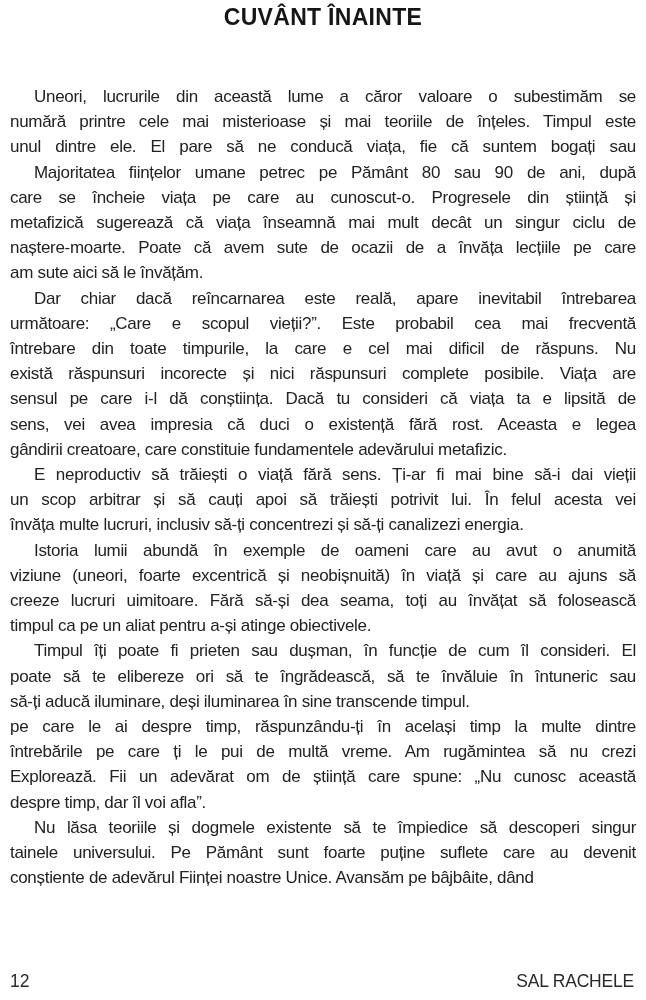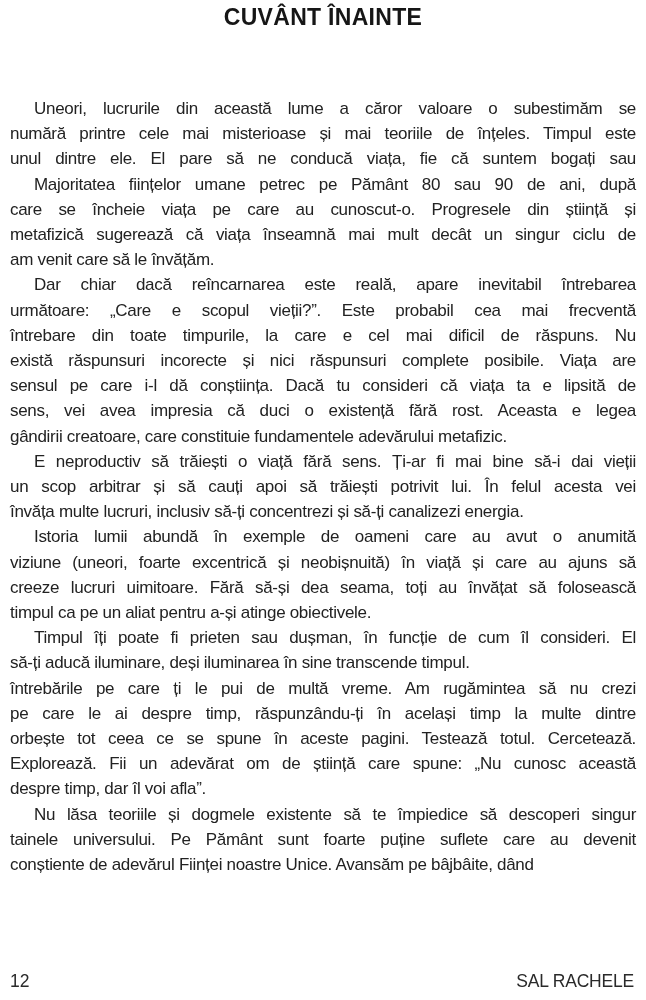--- a/index.html
+++ b/index.html
@@ -23,21 +23,21 @@
     width: 100%;
     margin: 0;
     text-align: center;
     font-size: 23px;
     font-weight: bold;
     letter-spacing: 0.3px;
     color: #161616;
   }
   .body-text {
     position: absolute;
-    top: 96px;
+    top: 84px;
     left: 10px;
     right: 10px;
   }
   .paragraph {
     margin: 0;
   }
   .line {
     font-size: 17px;
     line-height: 25.2px;
     letter-spacing: -0.3px;
@@ -75,21 +75,22 @@
   <main class="body-text">
       <div class="paragraph">
         <div class="line first">Uneori, lucrurile din această lume a căror valoare o subestimăm se</div>
         <div class="line">numără printre cele mai misterioase și mai teoriile de înțeles. Timpul este</div>
         <div class="line">unul dintre ele. El pare să ne conducă viața, fie că suntem bogați sau</div>
       </div>
       <div class="paragraph">
         <div class="line first">Majoritatea ființelor umane petrec pe Pământ 80 sau 90 de ani, după</div>
         <div class="line">care se încheie viața pe care au cunoscut-o. Progresele din știință și</div>
         <div class="line">metafizică sugerează că viața înseamnă mai mult decât un singur ciclu de</div>
-        <div class="line last">am venit care să le învățăm.</div>
+        <div class="line">naștere-moarte. Poate că avem sute de ocazii de a învăța lecțiile pe care</div>
+        <div class="line last">am sute aici să le învățăm.</div>
       </div>
       <div class="paragraph">
         <div class="line first">Dar chiar dacă reîncarnarea este reală, apare inevitabil întrebarea</div>
         <div class="line">următoare: „Care e scopul vieții?”. Este probabil cea mai frecventă</div>
         <div class="line">întrebare din toate timpurile, la care e cel mai dificil de răspuns. Nu</div>
         <div class="line">există răspunsuri incorecte și nici răspunsuri complete posibile. Viața are</div>
         <div class="line">sensul pe care i-l dă conștiința. Dacă tu consideri că viața ta e lipsită de</div>
         <div class="line">sens, vei avea impresia că duci o existență fără rost. Aceasta e legea</div>
         <div class="line last">gândirii creatoare, care constituie fundamentele adevărului metafizic.</div>
       </div>
@@ -99,26 +100,26 @@
         <div class="line last">învăța multe lucruri, inclusiv să-ți concentrezi și să-ți canalizezi energia.</div>
       </div>
       <div class="paragraph">
         <div class="line first">Istoria lumii abundă în exemple de oameni care au avut o anumită</div>
         <div class="line">viziune (uneori, foarte excentrică și neobișnuită) în viață și care au ajuns să</div>
         <div class="line">creeze lucruri uimitoare. Fără să-și dea seama, toți au învățat să folosească</div>
         <div class="line last">timpul ca pe un aliat pentru a-și atinge obiectivele.</div>
       </div>
       <div class="paragraph">
         <div class="line first">Timpul îți poate fi prieten sau dușman, în funcție de cum îl consideri. El</div>
+        <div class="line">poate să te elibereze ori să te îngrădească, să te învăluie în întuneric sau</div>
         <div class="line last">să-ți aducă iluminare, deși iluminarea în sine transcende timpul.</div>
       </div>
       <div class="paragraph">
+        <div class="line">pe care le ai despre timp, răspunzându-ți în același timp la multe dintre</div>
         <div class="line">întrebările pe care ți le pui de multă vreme. Am rugămintea să nu crezi</div>
-        <div class="line">pe care le ai despre timp, răspunzându-ți în același timp la multe dintre</div>
-        <div class="line">orbește tot ceea ce se spune în aceste pagini. Testează totul. Cercetează.</div>
         <div class="line">Explorează. Fii un adevărat om de știință care spune: „Nu cunosc această</div>
         <div class="line last">despre timp, dar îl voi afla”.</div>
       </div>
       <div class="paragraph">
         <div class="line first">Nu lăsa teoriile și dogmele existente să te împiedice să descoperi singur</div>
         <div class="line">tainele universului. Pe Pământ sunt foarte puține suflete care au devenit</div>
         <div class="line last">conștiente de adevărul Ființei noastre Unice. Avansăm pe bâjbâite, dând</div>
       </div>
     </main>
 

